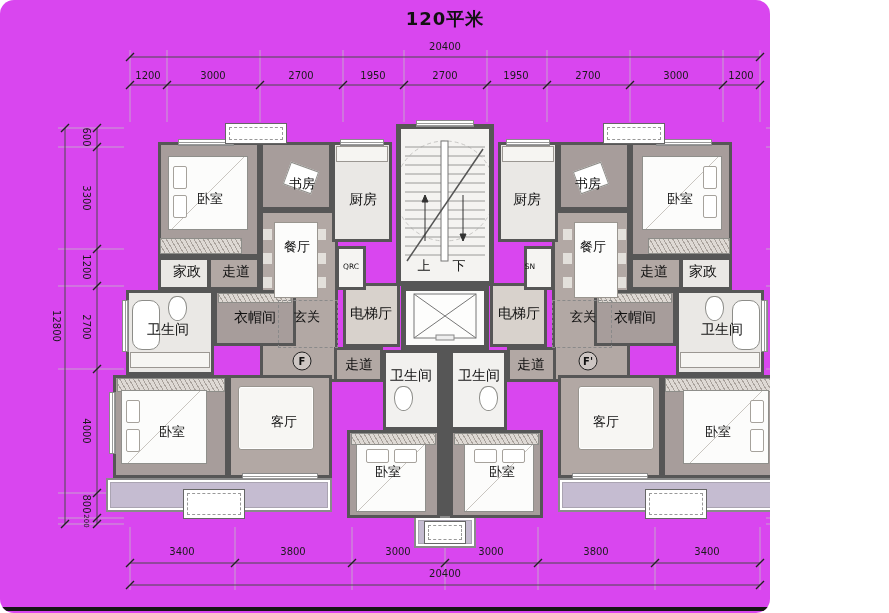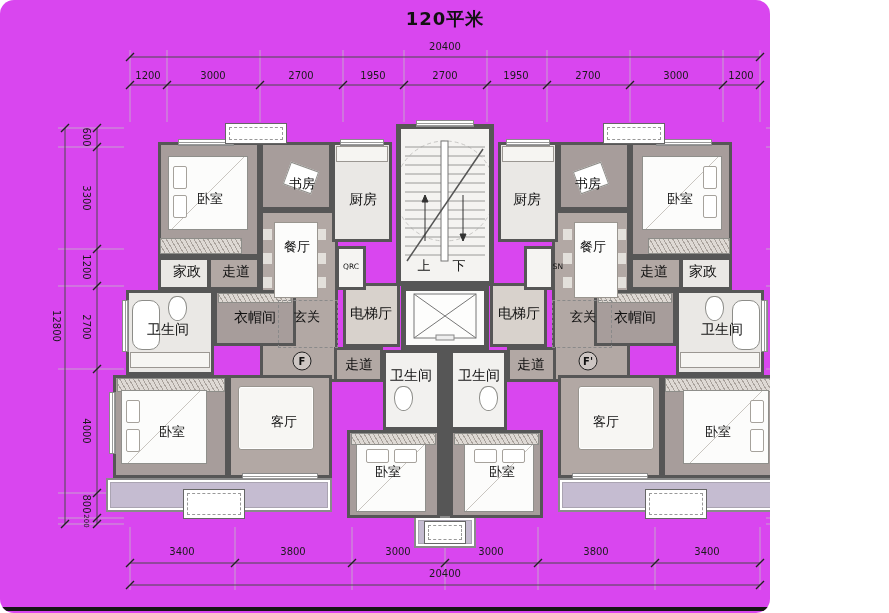--- a/index.html
+++ b/index.html
@@ -253,21 +253,21 @@
   <div class="rlabel" style="left:284px;top:422px">客厅</div>
   <div class="rlabel" style="left:172px;top:432px">卧室</div>
   <div class="rlabel" style="left:388px;top:472px">卧室</div>
 
   <div class="rlabel" style="left:680px;top:199px">卧室</div>
   <div class="rlabel" style="left:588px;top:184px">书房</div>
   <div class="rlabel f9" style="left:527px;top:200px">厨房</div>
   <div class="rlabel" style="left:593px;top:247px">餐厅</div>
   <div class="rlabel f9" style="left:703px;top:272px">家政</div>
   <div class="rlabel f9" style="left:654px;top:272px">走道</div>
-  <div class="rlabel f7" style="left:558px;top:266px">SN</div>
+  <div class="rlabel f7" style="left:530px;top:266px">SN</div>
   <div class="rlabel f9" style="left:722px;top:330px">卫生间</div>
   <div class="rlabel f9" style="left:635px;top:318px">衣帽间</div>
   <div class="rlabel" style="left:583px;top:317px">玄关</div>
   <div class="cmark" style="left:588px;top:361px">F'</div>
   <div class="rlabel f9" style="left:519px;top:314px">电梯厅</div>
   <div class="rlabel f9" style="left:531px;top:365px">走道</div>
   <div class="rlabel f9" style="left:479px;top:376px">卫生间</div>
   <div class="rlabel" style="left:606px;top:422px">客厅</div>
   <div class="rlabel" style="left:718px;top:432px">卧室</div>
   <div class="rlabel" style="left:502px;top:472px">卧室</div>

